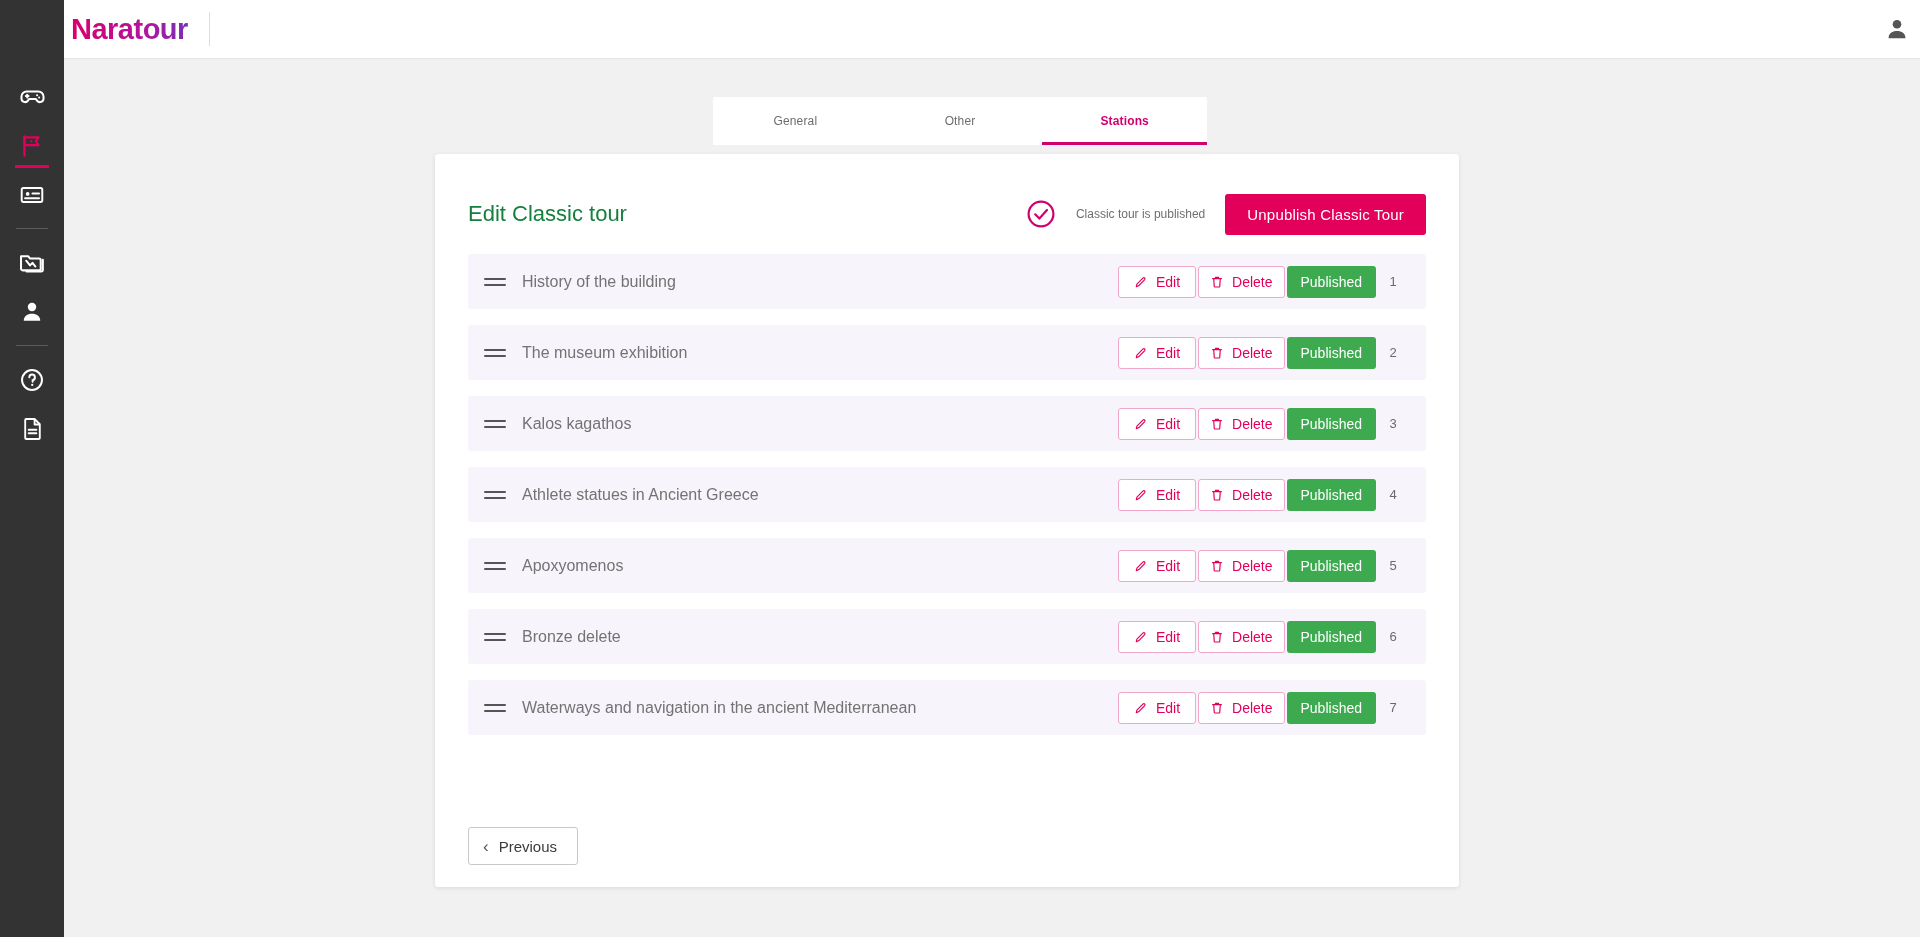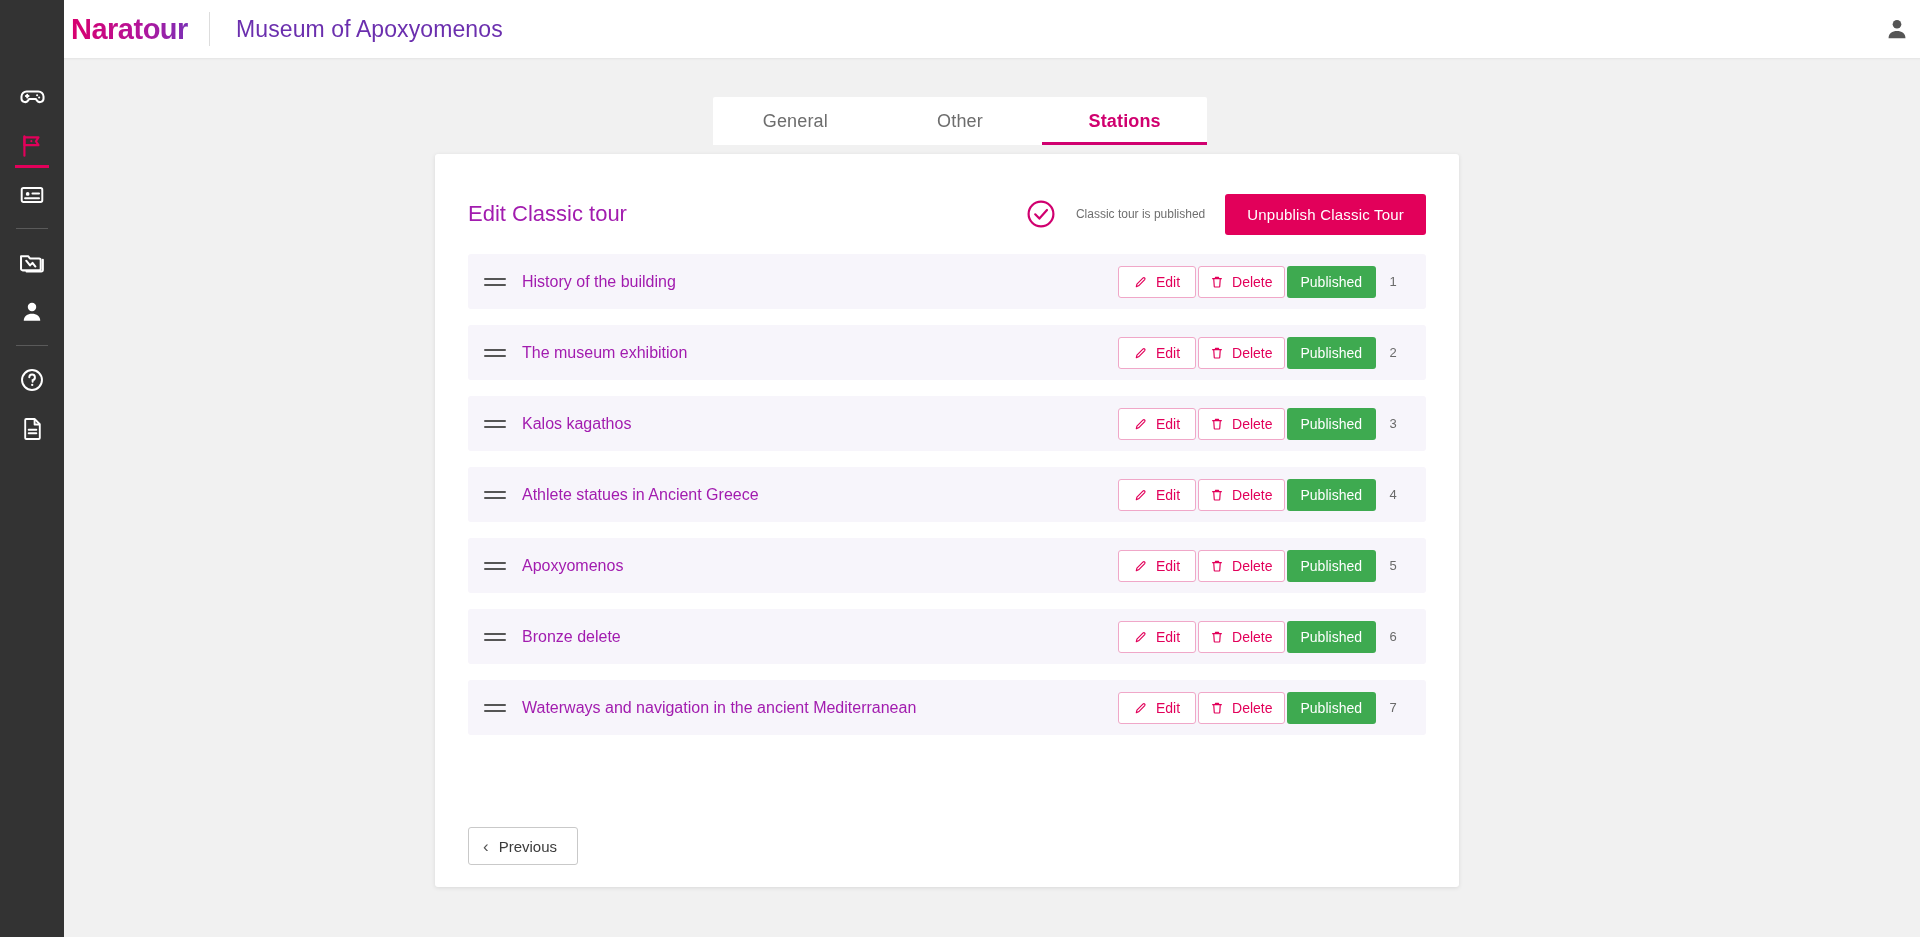--- a/index.html
+++ b/index.html
@@ -122,21 +122,21 @@
     height: 48px;
     background: #ffffff;
     display: flex;
     border-radius: 2px 2px 0 0;
   }
   .tab {
     flex: 1 1 0;
     display: flex;
     align-items: center;
     justify-content: center;
-    font-size: 18px;
+    font-size: 12px;
     color: #6d6d6d;
     cursor: pointer;
     position: relative;
     letter-spacing: 0.15px;
   }
   .tab.active { color: #d0006f; font-weight: 600; }
   .tab.active::after {
     content: "";
     position: absolute;
     left: 0; right: 0; bottom: 0;
@@ -157,21 +157,21 @@
     height: 733px;
     overflow: hidden;
   }
   .card-head {
     display: flex;
     align-items: center;
     height: 52px;
   }
   .card-title {
     font-size: 22px;
-    color: #a21caf;
+    color: #15803d;
     font-weight: 400;
   }
   .head-right {
     margin-left: auto;
     display: flex;
     align-items: center;
     gap: 20px;
   }
   .check-icon { width: 30px; height: 30px; display: block; }
   .pub-status {
@@ -242,21 +242,21 @@
     flex: 0 0 auto;
   }
   .drag-handle span {
     display: block;
     height: 2px;
     background: #555;
     border-radius: 1px;
   }
   .station-name {
     font-size: 16px;
-    color: #a21caf;
+    color: #737373;
     margin-left: 16px;
   }
   .row-actions {
     margin-left: auto;
     display: flex;
     align-items: center;
     gap: 2px;
   }
   .btn-row {
     background: #fff;
@@ -331,21 +331,20 @@
         </linearGradient>
       </defs>
       <path d="M15 1 C7.8 1 2 6.7 2 13.6 C2 22 15 33 15 33 C15 33 28 22 28 13.6 C28 6.7 22.2 1 15 1 Z" fill="url(#lg)"></path>
       <circle cx="15" cy="13.3" r="7.6" fill="#ffffff"></circle>
       <circle cx="15" cy="13.3" r="5.1" fill="url(#lg)"></circle>
       <circle cx="15" cy="13.3" r="2.4" fill="#ffffff"></circle>
     </svg>
     <span class="brand-name">Naratour</span>
   </div>
   <div class="brand-divider"></div>
-  <span class="site-title">Museum of Apoxyomenos</span>
   <div class="topbar-spacer"></div>
   <div class="account-btn">
     <svg width="26" height="26" viewBox="0 0 24 24" fill="#555">
       <circle cx="12" cy="7.6" r="4"></circle>
       <path d="M4.2 20.5 c0-4.4 3.5-6.6 7.8-6.6 s7.8 2.2 7.8 6.6 z"></path>
     </svg>
   </div>
 </div>
 
 <div class="rail">

